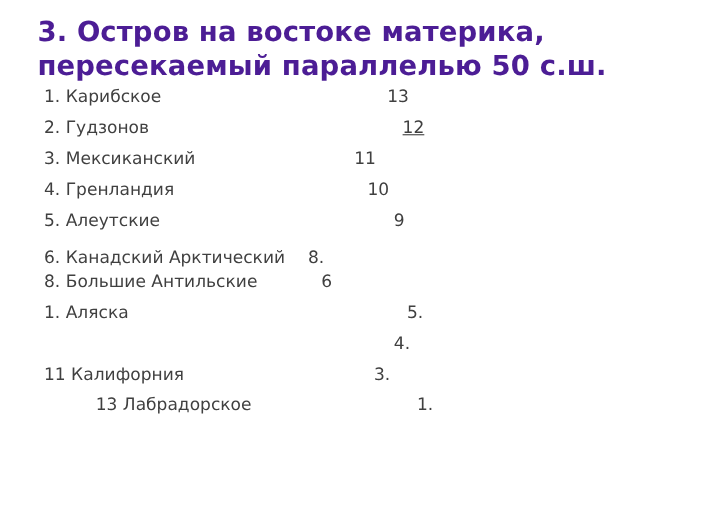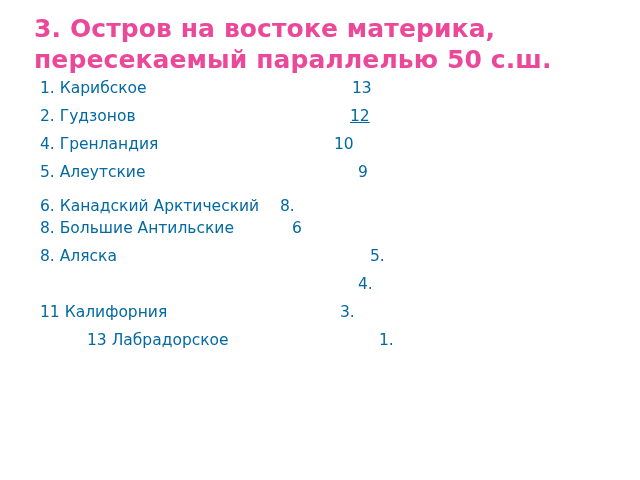--- a/index.html
+++ b/index.html
@@ -14,39 +14,39 @@
     overflow: hidden;
   }
   .slide {
     position: relative;
     width: 640px;
     height: 480px;
     box-sizing: border-box;
     padding: 14px 28px 0 34px;
   }
   .title {
-    color: #ec4899;
+    color: #4c1d95;
     font-family: "DejaVu Sans", sans-serif;
     font-weight: bold;
     font-size: 25px;
     line-height: 1.22;
     letter-spacing: 0.1px;
     margin: 0 0 6px 0;
     max-width: 560px;
   }
   .list {
     margin: 0;
     padding: 0 0 0 6px;
     list-style: none;
   }
   .row {
     display: flex;
     align-items: baseline;
     font-size: 15.5px;
-    color: #0369a1;
+    color: #404040;
     line-height: 1.0;
     height: 28px;
     font-family: "DejaVu Sans", sans-serif;
   }
   .label {
     display: inline-block;
     white-space: pre;
   }
   .answer {
     display: inline-block;
@@ -62,40 +62,44 @@
 
   <h1 class="title">3. Остров на востоке материка, пересекаемый параллелью 50 с.ш.</h1>
 
   <ul class="list">
     <li class="row" style="position: relative;">
       <span class="label">1. Карибское</span>
       <span class="answer" style="margin-left: 0px; position: absolute; left: 312px;">13</span>
     </li>
     <li class="row" style="position: relative;">
       <span class="label">2. Гудзонов</span>
-      <span class="answer" style="margin-left: 0px; position: absolute; left: 310px; text-decoration: underline;">12</span>
+      <span class="answer" style="margin-left: 16px; position: absolute; left: 310px; text-decoration: underline;">12</span>
+    </li>
+    <li class="row" style="position: relative;">
+      <span class="label">3. Мексиканский</span>
+      <span class="answer" style="margin-left: 0px; position: absolute; left: 282px;">11</span>
     </li>
     <li class="row" style="position: relative;">
       <span class="label">4. Гренландия</span>
       <span class="answer" style="margin-left: 0px; position: absolute; left: 294px;">10</span>
     </li>
     <li class="row" style="position: relative;">
       <span class="label">5. Алеутские</span>
       <span class="answer" style="margin-left: 0px; position: absolute; left: 318px;">9</span>
     </li>
     <li class="row" style="position: relative; align-items: center;">
       <span class="label">6. Канадский Арктический</span>
       <span class="answer" style="margin-left: 0px; position: absolute; left: 240px;">8.</span>
     </li>
     <li class="row" style="position: relative;">
       <span class="label">8. Большие Антильские</span>
       <span class="answer" style="margin-left: 0px; position: absolute; left: 252px;">6</span>
     </li>
     <li class="row" style="position: relative;">
-      <span class="label">8. Аляска</span>
+      <span class="label">1. Аляска</span>
       <span class="answer" style="margin-left: 0px; position: absolute; left: 330px;">5.</span>
     </li>
     <li class="row" style="position: relative;">
       <span class="answer" style="margin-left: 0px; position: absolute; left: 318px;">4.</span>
     </li>
     <li class="row" style="position: relative;">
       <span class="label">11 Калифорния</span>
       <span class="answer" style="margin-left: 0px; position: absolute; left: 300px;">3.</span>
     </li>
     <li class="row" style="position: relative; margin-left: 47px;">

